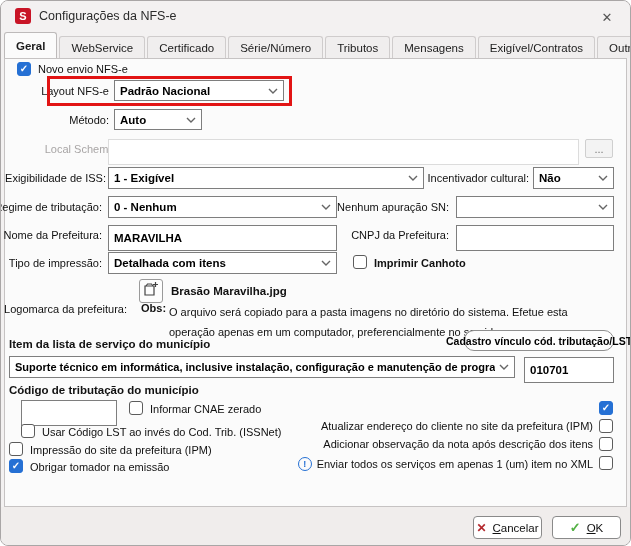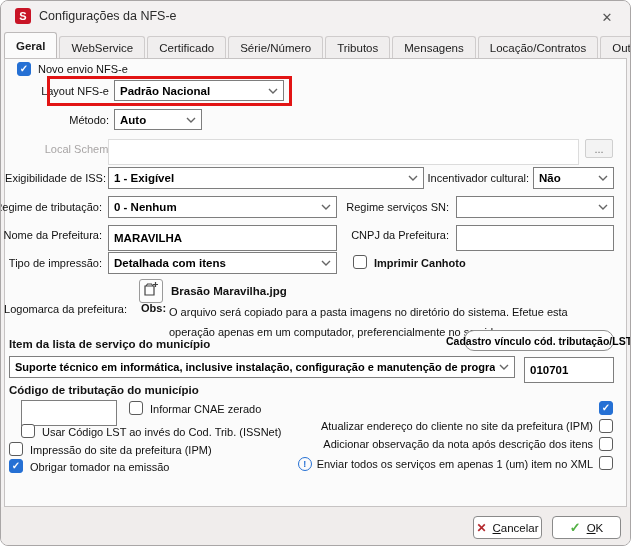--- a/index.html
+++ b/index.html
@@ -75,21 +75,21 @@
     <div class="close-btn">✕</div>
   </div>
 
   <div class="tabs">
     <div class="tab active">Geral</div>
     <div class="tab">WebService</div>
     <div class="tab">Certificado</div>
     <div class="tab">Série/Número</div>
     <div class="tab">Tributos</div>
     <div class="tab">Mensagens</div>
-    <div class="tab">Locação/Contratos</div>
+    <div class="tab">Exigível/Contratos</div>
     <div class="tab">Outros</div>
 
   </div>
 
   <div class="panel"></div>
 
   <span class="cb checked" style="left:16px; top:61px;"></span>
   <span class="lbl" style="left:37px; top:62px;">Novo envio NFS-e</span>
 
   <div class="redbox"></div>
@@ -138,21 +138,21 @@
 
   <span class="lbl" style="right:528px; top:200px;">Regime de tributação:</span>
   <div class="sel" style="left:107px; top:195px; width:229px; height:22px;">
     <span class="val">0 - Nenhum</span>
     <span class="chev">
         <svg width="10" height="6" viewBox="0 0 10 6">
           <path d="M1 1l4 4 4-4" stroke="#666" stroke-width="1.4" fill="none"></path>
         </svg>
       </span>
   </div>
-  <span class="lbl" style="right:181px; top:200px;">Regime serviços SN:</span>
+  <span class="lbl" style="right:181px; top:200px;">Nenhum apuração SN:</span>
   <div class="sel" style="left:455px; top:195px; width:158px; height:22px;">
     <span class="val"></span>
     <span class="chev">
         <svg width="10" height="6" viewBox="0 0 10 6">
           <path d="M1 1l4 4 4-4" stroke="#666" stroke-width="1.4" fill="none"></path>
         </svg>
       </span>
   </div>
 
   <span class="lbl" style="right:528px; top:228px;">Nome da Prefeitura:</span>

